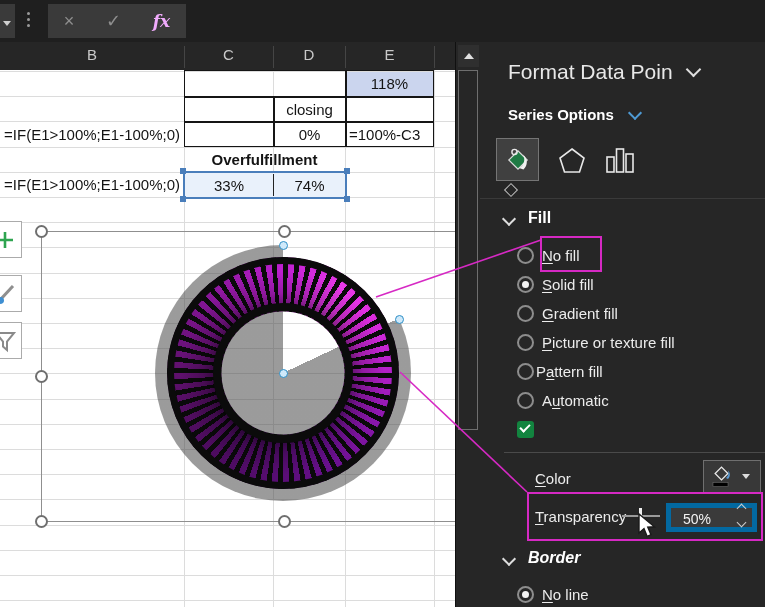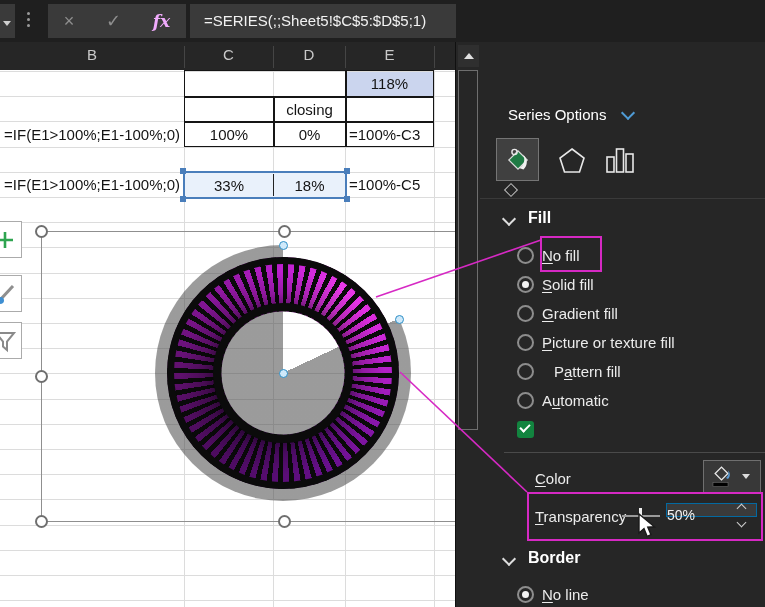--- a/index.html
+++ b/index.html
@@ -61,42 +61,42 @@
   .vscroll{left:455px;top:42px;width:25px;height:565px;background:#262626;border-left:1px solid #101010;}
   .scrollup{left:2px;top:3px;width:21px;height:22px;background:#2f2f2f;display:flex;align-items:center;justify-content:center;}
   .uparrow{width:0;height:0;border-left:5px solid transparent;border-right:5px solid transparent;border-bottom:6px solid #e0e0e0;}
   .sthumb{left:2px;top:28px;width:20px;height:360px;border:1px solid #6e6e6e;box-sizing:border-box;}
   
   .panel{left:480px;top:42px;width:285px;height:565px;background:#262626;color:#ececec;}
   .ptitle{left:28px;top:18px;font-size:21px;color:#e8e8e8;white-space:nowrap;}
   .chev{display:inline-block;width:8px;height:8px;border-right:2px solid #dedede;border-bottom:2px solid #dedede;
         transform:rotate(45deg);}
   .chev.blue{border-color:#4f9bd5;}
-  .sopts{left:28px;top:64px;font-size:15px;font-weight:normal;color:#fff;}
+  .sopts{left:28px;top:64px;font-size:15px;font-weight:bold;color:#fff;}
   .tabbox{width:43px;height:43px;box-sizing:border-box;display:flex;align-items:center;justify-content:center;}
   .tabbox.sel{background:#404040;border:1px solid #757575;}
   .tabstrip{left:0;top:156px;width:285px;height:1px;background:#3a3a3a;}
   .sechead{font-size:16px;font-weight:bold;color:#fff;}
   .optlabel{font-size:15px;color:#ececec;white-space:nowrap;}
   .radio{width:17px;height:17px;border-radius:50%;border:2px solid #8d8d8d;box-sizing:border-box;}
   .radio.sel::after{content:'';display:block;width:7px;height:7px;border-radius:50%;background:#f2f2f2;margin:3px 0 0 3px;}
   .checkbox{width:17px;height:17px;background:#12843f;border-radius:3px;box-sizing:border-box;}
   .checkbox::after{content:'';display:block;width:4px;height:8px;border-right:2px solid #fff;border-bottom:2px solid #fff;
         transform:rotate(45deg);margin:1px 0 0 5px;}
   .divider{left:24px;top:410px;width:261px;height:1px;background:#4a4a4a;}
   .magline{stroke:#d629c4;stroke-width:1.6;}
   .magbox{border:2px solid #d629c4;box-sizing:border-box;}
   .colorbtn{left:223px;top:418px;width:58px;height:33px;background:#383838;border:1px solid #6f6f6f;
         box-sizing:border-box;display:flex;align-items:center;}
   .dd-arrow{width:0;height:0;border-left:4px solid transparent;border-right:4px solid transparent;
         border-top:5px solid #dcdcdc;}
   .sliderline{background:#9a9a9a;height:2px;}
   .sliderthumb{width:3px;height:16px;background:#efefef;}
-  .spinbox{left:186px;top:461px;width:91px;height:14px;background:#3a3a3a;border:1px solid #0369a1;
-        box-sizing:border-box;color:#f2f2f2;font-size:14px;line-height:23px;}
+  .spinbox{left:186px;top:461px;width:91px;height:29px;background:#3a3a3a;border:5px solid #0369a1;
+        box-sizing:border-box;color:#f2f2f2;font-size:14px;line-height:23px;padding-left:12px;}
   .spinner{left:252px;top:463px;width:18px;height:21px;display:flex;flex-direction:column;
         align-items:center;justify-content:space-between;}
   .spchev{width:6px;height:6px;border-right:1.6px solid #cfcfcf;border-bottom:1.6px solid #cfcfcf;}
   .up{transform:rotate(-135deg);}
   .down{transform:rotate(45deg);}
   .overlay{left:0;top:0;width:765px;height:607px;pointer-events:none;z-index:50;}
   .cursor{z-index:60;pointer-events:none;}
   u{text-underline-offset:2px;}
 </style>
 </head>
@@ -111,21 +111,20 @@
     <div class="abs fdots">
         <i></i>
         <i></i>
         <i></i>
       </div>
     <div class="abs fxgroup">
       <span class="icx">×</span>
       <span class="icx">✓</span>
       <span class="icfx">fx</span>
     </div>
-    <div class="abs ffield">=SERIES(;;Sheet5!$C$5:$D$5;1)</div>
   </div>
 
   <div class="abs colheads">
     <div class="abs colh" style="left:20px;width:144px;">B</div>
     <div class="abs colh" style="left:184px;width:89px;">C</div>
     <div class="abs colh" style="left:273px;width:72px;">D</div>
     <div class="abs colh" style="left:345px;width:89px;">E</div>
     <div class="abs colsep" style="left:184px;"></div>
     <div class="abs colsep" style="left:273px;"></div>
     <div class="abs colsep" style="left:345px;"></div>
@@ -141,31 +140,30 @@
     <div class="abs blackbox" style="left:184px;top:0px;width:250px;height:27px;"></div>
     <div class="abs cell tc salesfill" style="left:346.5px;top:1.5px;width:86px;height:24px;line-height:24px;">118%</div>
     <div class="abs bline" style="left:345px;top:0;width:1.5px;height:27px;"></div>
 
     <div class="abs blackbox" style="left:184px;top:27px;width:250px;height:50px;"></div>
     <div class="abs bline" style="left:273px;top:27px;width:1.5px;height:50px;"></div>
     <div class="abs bline" style="left:345px;top:27px;width:1.5px;height:50px;"></div>
     <div class="abs bline" style="left:184px;top:51px;width:250px;height:1.5px;"></div>
     <div class="abs cell tc" style="left:274px;top:27px;width:71px;height:25px;">closing</div>
     <div class="abs cell tr" style="left:0px;top:52px;width:180px;height:25px;">=IF(E1&gt;100%;E1-100%;0)</div>
-    <div class="abs cell tc" style="left:185px;top:52px;width:88px;height:25px;">100%</div>
     <div class="abs cell tc" style="left:274px;top:52px;width:71px;height:25px;">0%</div>
     <div class="abs cell" style="left:349px;top:52px;width:84px;height:25px;">=100%-C3</div>
 
+    <div class="abs cell bold tc" style="left:184px;top:77px;width:161px;height:25px;">Overfulfillment</div>
 
     <div class="abs sel-range" style="left:183px;top:101px;width:164px;height:28px;"></div>
     <div class="abs" style="left:273px;top:104px;width:1px;height:22px;background:#222;"></div>
     <div class="abs cell tr" style="left:0px;top:102px;width:180px;height:25px;">=IF(E1&gt;100%;E1-100%;0)</div>
     <div class="abs cell tc" style="left:186px;top:103px;width:86px;height:25px;">33%</div>
-    <div class="abs cell tc" style="left:275px;top:103px;width:69px;height:25px;">18%</div>
-    <div class="abs cell" style="left:349px;top:102px;width:84px;height:25px;">=100%-C5</div>
+    <div class="abs cell tc" style="left:275px;top:103px;width:69px;height:25px;">74%</div>
     <div class="abs sel-handle" style="left:180px;top:98px;"></div>
     <div class="abs sel-handle" style="left:344px;top:98px;"></div>
     <div class="abs sel-handle" style="left:180px;top:126px;"></div>
     <div class="abs sel-handle" style="left:344px;top:126px;"></div>
 
     <div class="abs frameline" style="left:41px;top:161px;width:414px;height:1px;"></div>
     <div class="abs frameline" style="left:41px;top:161px;width:1px;height:290px;"></div>
     <div class="abs frameline" style="left:41px;top:451px;width:414px;height:1px;"></div>
 
     <div class="abs sidebox" style="top:151px;">
@@ -202,20 +200,23 @@
   </div>
 
   <div class="abs vscroll">
     <div class="abs scrollup">
         <div class="uparrow"></div>
       </div>
     <div class="abs sthumb"></div>
   </div>
 
   <div class="abs panel">
+    <div class="abs ptitle"><span>Format Data Poin</span>
+      <span class="chev" style="margin-left:10px;width:9px;height:9px;vertical-align:4px;"></span>
+    </div>
     <div class="abs sopts"><span>Series Options</span>
       <span class="chev blue" style="margin-left:12px;vertical-align:2px;"></span>
     </div>
 
     <div class="abs tabbox sel" style="left:16px;top:96px;">
       <svg width="28" height="28" viewBox="0 0 28 28">
         <rect x="7.5" y="7.5" width="13" height="13" transform="rotate(45 14 14)" fill="#1f7a44" stroke="#dcdcdc" stroke-width="1.2"></rect>
         <circle cx="10.5" cy="6" r="2.6" fill="none" stroke="#e8e8e8" stroke-width="1.4"></circle>
         <path d="M15 22 C 20.5 19.5, 21.5 13, 19 8.5 C 24 13, 24 19, 19.5 23.5 Z" fill="#f0f0f0"></path>
       </svg>
@@ -245,21 +246,21 @@
     <div class="abs radio sel" style="left:37px;top:234px;"></div>
     <div class="abs optlabel" style="left:62px;top:234px;"><u>S</u>olid fill</div>
 
     <div class="abs radio" style="left:37px;top:263px;"></div>
     <div class="abs optlabel" style="left:62px;top:263px;"><u>G</u>radient fill</div>
 
     <div class="abs radio" style="left:37px;top:292px;"></div>
     <div class="abs optlabel" style="left:62px;top:292px;"><u>P</u>icture or texture fill</div>
 
     <div class="abs radio" style="left:37px;top:321px;"></div>
-    <div class="abs optlabel" style="left:74px;top:321px;">P<u>a</u>ttern fill</div>
+    <div class="abs optlabel" style="left:56px;top:321px;">P<u>a</u>ttern fill</div>
 
     <div class="abs radio" style="left:37px;top:350px;"></div>
     <div class="abs optlabel" style="left:62px;top:350px;">A<u>u</u>tomatic</div>
 
     <div class="abs checkbox" style="left:37px;top:379px;"></div>
 
     <div class="abs divider"></div>
 
     <div class="abs optlabel" style="left:55px;top:428px;"><u>C</u>olor</div>
     <div class="abs colorbtn">
@@ -275,21 +276,21 @@
     <div class="abs sliderline" style="left:142px;top:473px;width:38px;"></div>
     <div class="abs sliderthumb" style="left:159px;top:466px;"></div>
     <div class="abs spinbox">50%</div>
     <div class="abs spinner">
       <span class="spchev up"></span>
       <span class="spchev down"></span>
     </div>
     <div class="abs magbox" style="left:47px;top:450px;width:236px;height:49px;"></div>
 
     <span class="abs chev" style="left:24px;top:512px;"></span>
-    <div class="abs sechead" style="left:48px;top:507px;">Border</div>
+    <div class="abs sechead" style="left:48px;top:507px;font-style:italic;">Border</div>
     <div class="abs radio sel" style="left:37px;top:544px;"></div>
     <div class="abs optlabel" style="left:62px;top:544px;"><u>N</u>o line</div>
   </div>
 
   <svg class="abs overlay">
     <line class="magline" x1="376" y1="297" x2="541" y2="240"></line>
     <line class="magline" x1="400" y1="372" x2="527" y2="492"></line>
   </svg>
 
   <svg class="abs cursor" style="left:637px;top:513px;" width="24" height="26" viewBox="0 0 24 26">

